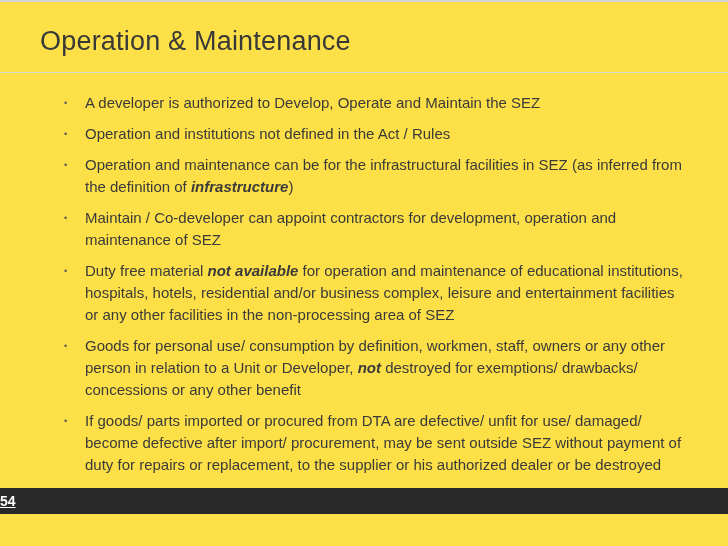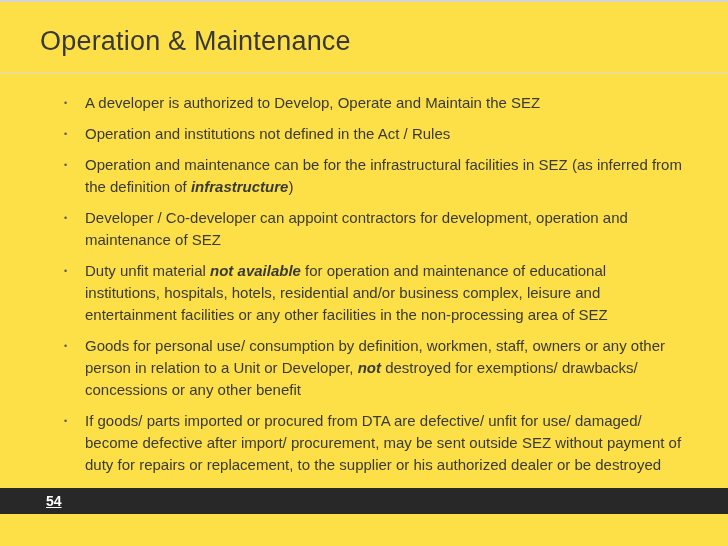--- a/index.html
+++ b/index.html
@@ -70,21 +70,20 @@
     width: 728px;
     height: 26px;
     background: #282828;
     display: flex;
     align-items: center;
   }
   .page-number {
     color: #ffffff;
     font-weight: bold;
     font-size: 14px;
-    margin-left: 46px;
     text-decoration: underline;
   }
 </style>
 </head>
 <body>
 
 <div class="slide">
   <h1 class="title">Operation &amp; Maintenance</h1>
   <div class="divider"></div>
   <ul class="bullets" id="bullet-list">
@@ -95,25 +94,25 @@
       <li class="bullet">
         <span class="marker">•</span>
         <span class="text"><span>Operation and institutions not defined in the Act / Rules</span></span>
       </li>
       <li class="bullet">
         <span class="marker">•</span>
         <span class="text"><span>Operation and maintenance can be for the infrastructural facilities in SEZ (as inferred from the definition of </span><span class="b i">infrastructure</span><span>)</span></span>
       </li>
       <li class="bullet">
         <span class="marker">•</span>
-        <span class="text"><span>Developer / Co-developer can appoint contractors for development, operation and maintenance of SEZ</span></span>
+        <span class="text"><span>Maintain / Co-developer can appoint contractors for development, operation and maintenance of SEZ</span></span>
       </li>
       <li class="bullet">
         <span class="marker">•</span>
-        <span class="text"><span>Duty unfit material </span><span class="b">not available</span><span> for operation and maintenance of educational institutions, hospitals, hotels, residential and/or business complex, leisure and entertainment facilities or any other facilities in the non-processing area of SEZ</span></span>
+        <span class="text"><span>Duty free material </span><span class="b">not available</span><span> for operation and maintenance of educational institutions, hospitals, hotels, residential and/or business complex, leisure and entertainment facilities or any other facilities in the non-processing area of SEZ</span></span>
       </li>
       <li class="bullet">
         <span class="marker">•</span>
         <span class="text"><span>Goods for personal use/ consumption by definition, workmen, staff, owners or any other person in relation to a Unit or Developer, </span><span class="b">not</span><span> destroyed for exemptions/ drawbacks/ concessions or any other benefit</span></span>
       </li>
       <li class="bullet">
         <span class="marker">•</span>
         <span class="text"><span>If goods/ parts imported or procured from DTA are defective/ unfit for use/ damaged/ become defective after import/ procurement, may be sent outside SEZ without payment of duty for repairs or replacement, to the supplier or his authorized dealer or be destroyed</span></span>
       </li>
     </ul>

